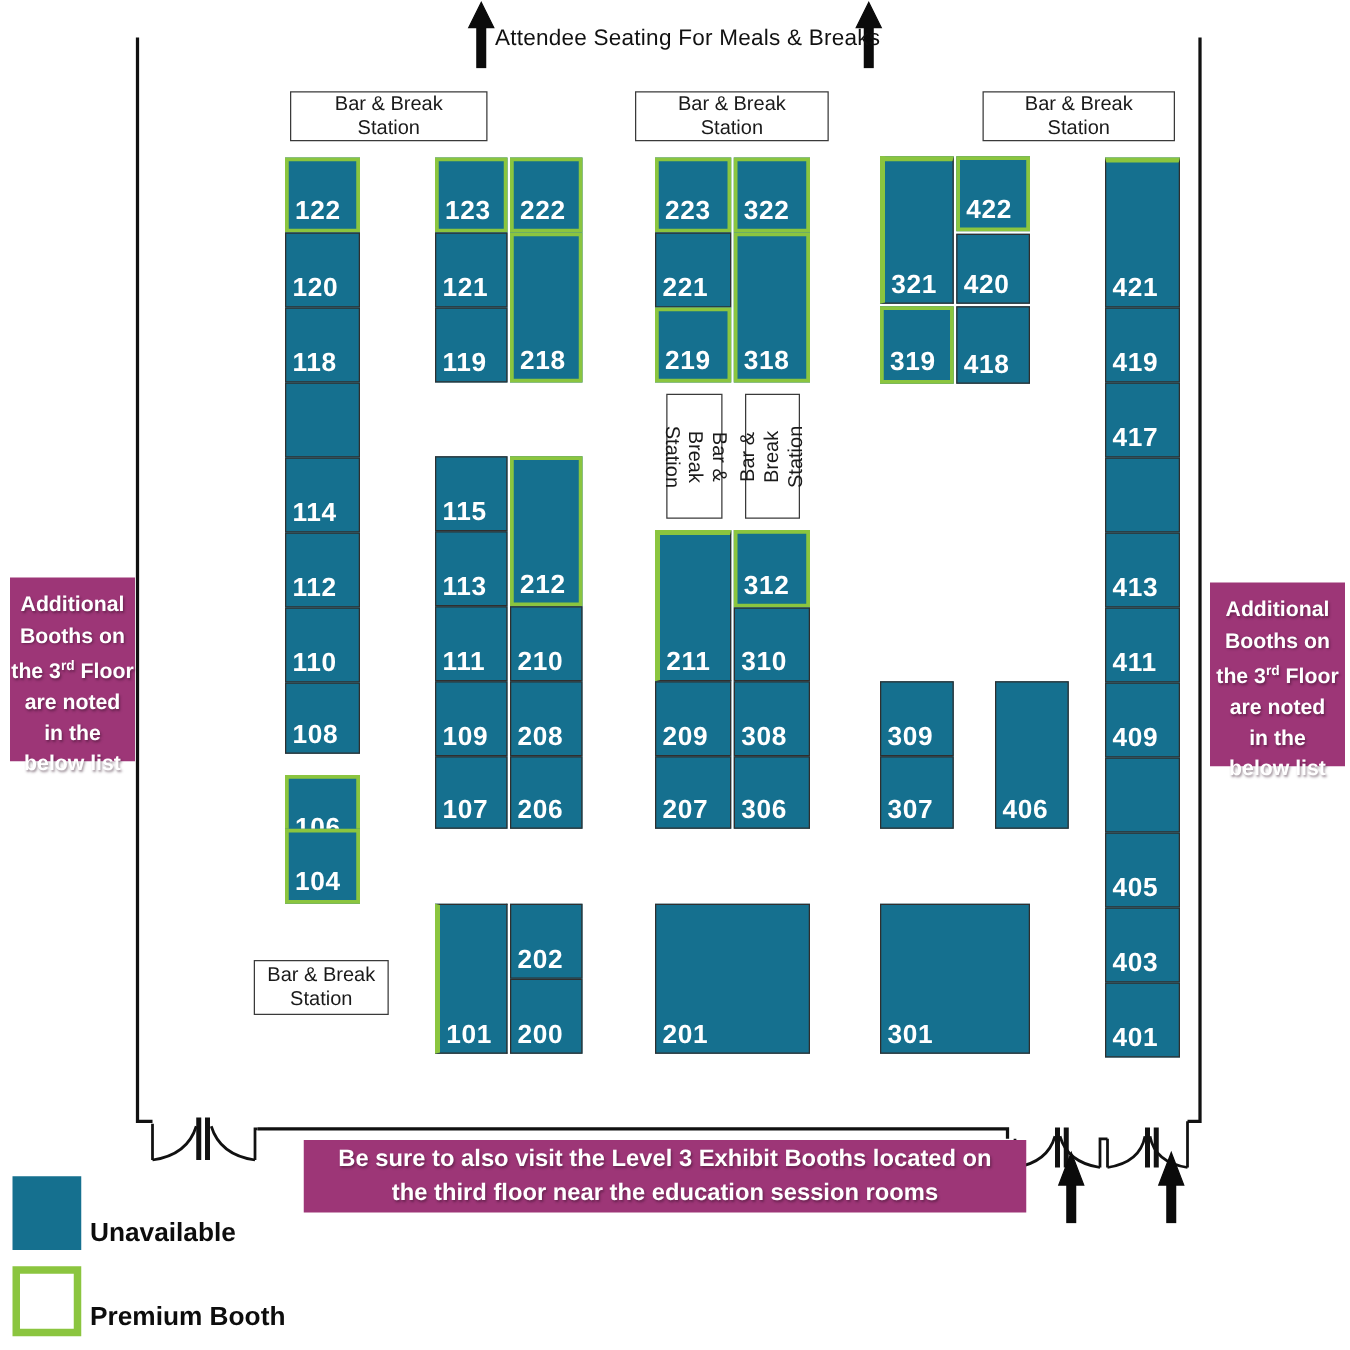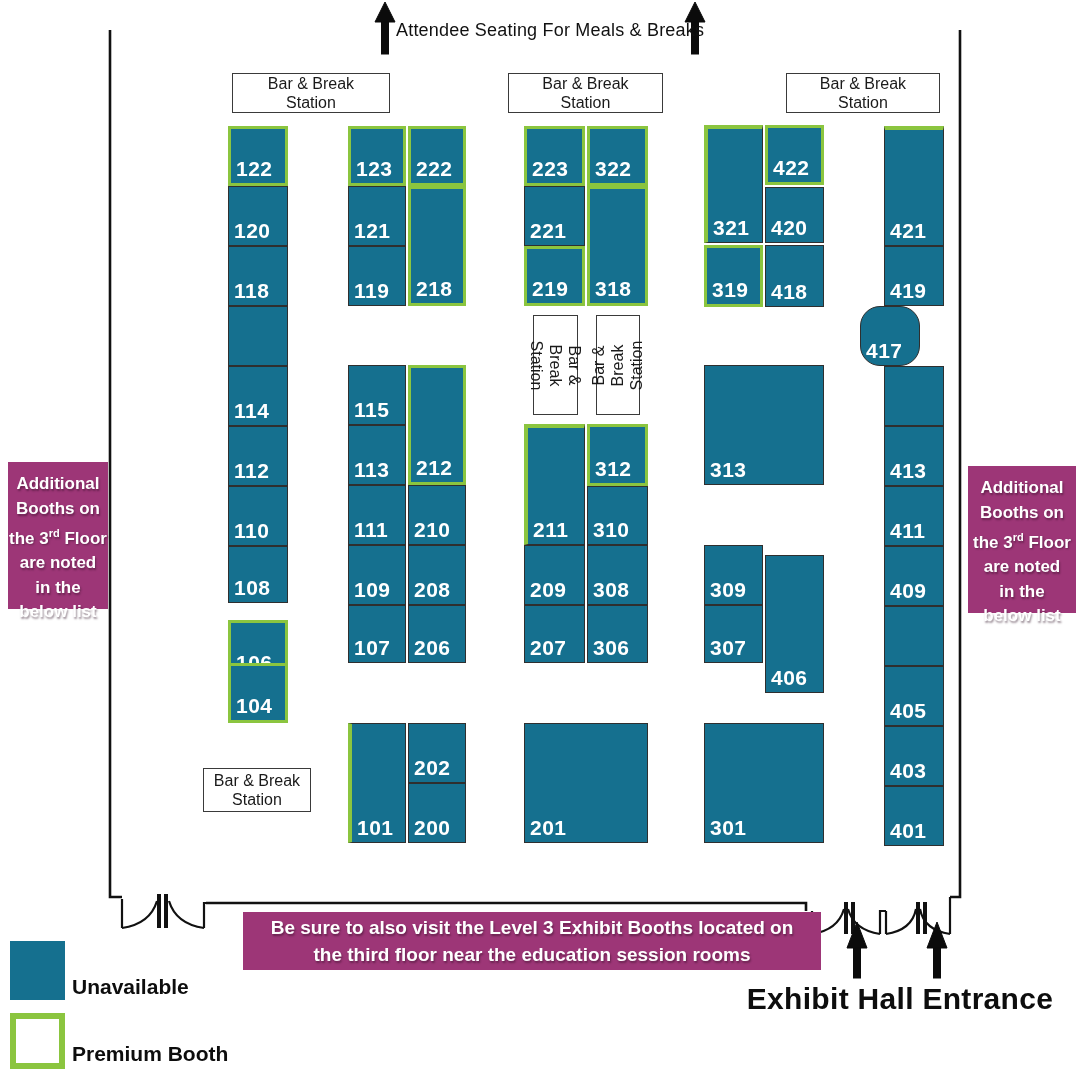--- a/index.html
+++ b/index.html
@@ -114,21 +114,20 @@
       <div>are noted</div>
       <div>in the</div>
       <div>below list</div>
     </div>
 
   <div class="banner">
     <div>Be sure to also visit the Level 3 Exhibit Booths located on</div>
     <div>the third floor near the education session rooms</div>
   </div>
 
-  <div class="entrance">Exhibit Hall Entrance</div>
 
   <div class="sw unavail"></div>
   <div class="lgl l1">Unavailable</div>
   <div class="sw prem"></div>
   <div class="lgl l2">Premium Booth</div>
 
 <div class="booth premium" style="left: 228px; top: 126px; width: 60px; height: 60px; padding-left: 28px;">
       <span class="num">122</span>
     </div>
     <div class="booth" style="left: 228px; top: 186px; width: 60px; height: 60px;">
@@ -254,42 +253,39 @@
     </div>
     <div class="booth" style="left: 765px; top: 187px; width: 59px; height: 56px;">
       <span class="num">420</span>
     </div>
     <div class="booth premium" style="left: 704px; top: 245px; width: 59px; height: 62px;">
       <span class="num">319</span>
     </div>
     <div class="booth" style="left: 765px; top: 245px; width: 59px; height: 62px;">
       <span class="num">418</span>
     </div>
-    <div class="booth" style="left: 704px; top: 365px; width: 120px; height: 120px;">
-      <span class="num">313</span>
-    </div>
     <div class="booth" style="left: 704px; top: 545px; width: 59px; height: 60px;">
       <span class="num">309</span>
     </div>
     <div class="booth" style="left: 704px; top: 605px; width: 59px; height: 58px;">
       <span class="num">307</span>
     </div>
-    <div class="booth" style="left: 765px; top: 545px; width: 59px; height: 138px; margin-top: 10px;">
+    <div class="booth" style="left: 796px; top: 545px; width: 59px; height: 118px;">
       <span class="num">406</span>
     </div>
     <div class="booth" style="left: 704px; top: 723px; width: 120px; height: 120px; padding-left: 16px;">
       <span class="num">301</span>
     </div>
     <div class="booth g-top" style="left: 884px; top: 126px; width: 60px; height: 120px;">
       <span class="num">421</span>
     </div>
     <div class="booth" style="left: 884px; top: 246px; width: 60px; height: 60px;">
       <span class="num">419</span>
     </div>
-    <div class="booth" style="left: 860px; top: 306px; width: 60px; height: 60px; border-radius: 20px;">
+    <div class="booth" style="left: 884px; top: 306px; width: 60px; height: 60px;">
       <span class="num">417</span>
     </div>
     <div class="booth" style="left: 884px; top: 366px; width: 60px; height: 60px;"></div>
     <div class="booth" style="left: 884px; top: 426px; width: 60px; height: 60px;">
       <span class="num">413</span>
     </div>
     <div class="booth" style="left: 884px; top: 486px; width: 60px; height: 60px;">
       <span class="num">411</span>
     </div>
     <div class="booth" style="left: 884px; top: 546px; width: 60px; height: 60px;">

